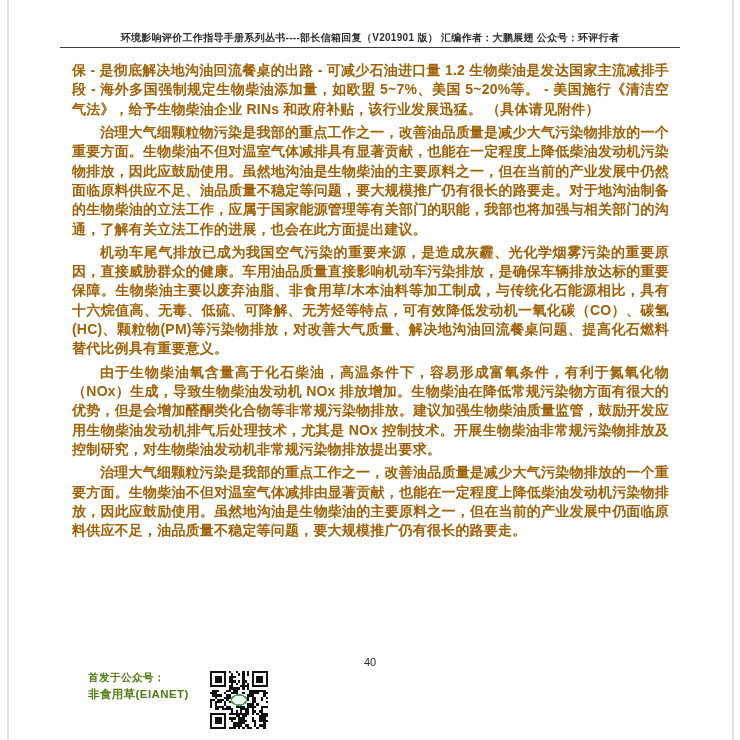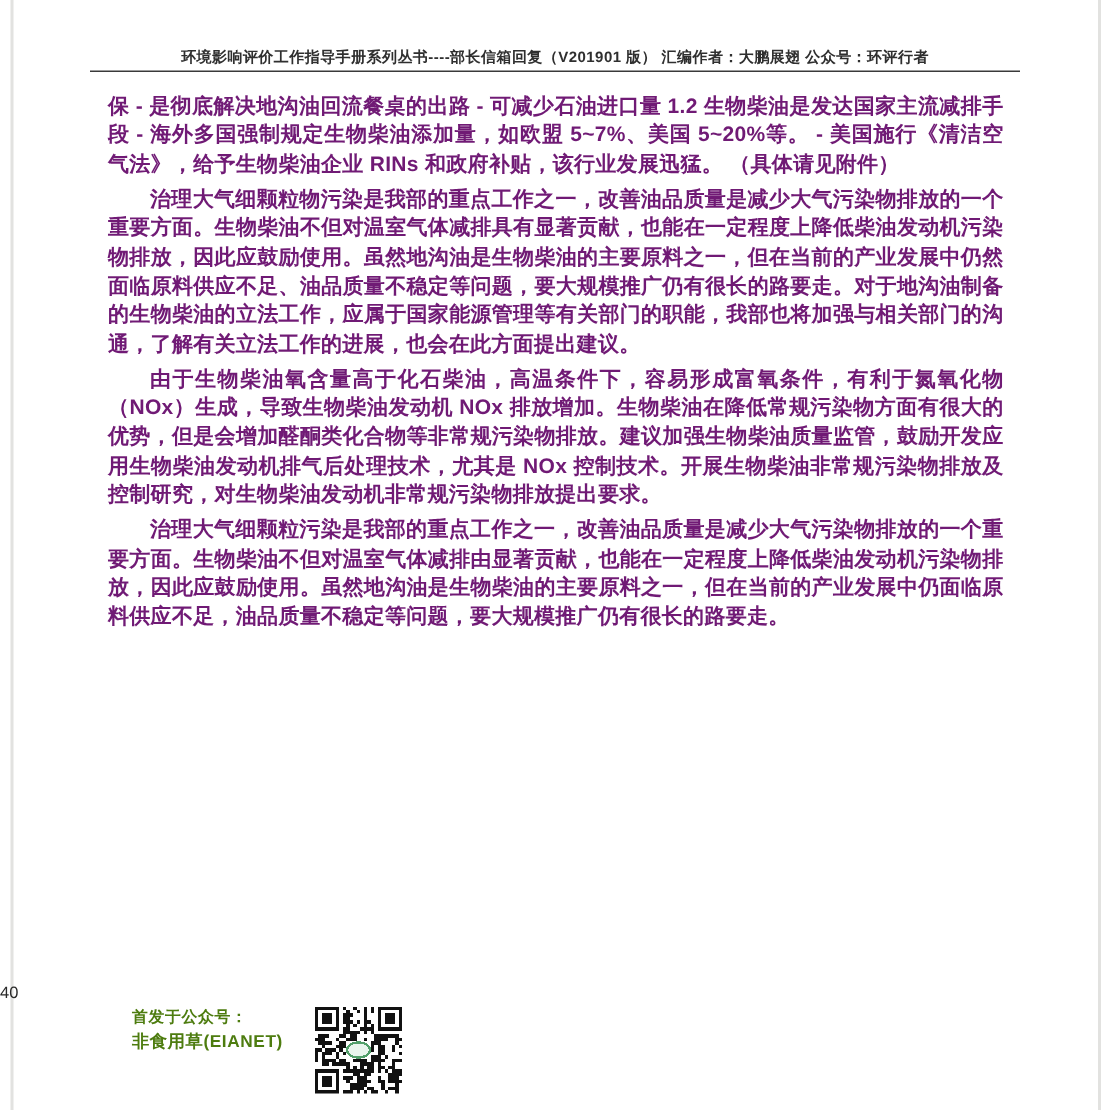--- a/index.html
+++ b/index.html
@@ -20,28 +20,28 @@
     text-align:center;font-size:10px;font-weight:bold;color:#2f2f2f;
     letter-spacing:0.3px;white-space:nowrap;
   }
   .header-rule{
     position:absolute;top:47px;left:60px;right:60px;height:0;
     border:none;border-top:1.6px solid #3a3a3a;margin:0;
   }
 
   .content{
     position:absolute;top:61px;left:72px;width:597px;
-    font-size:14px;font-weight:bold;color:#701a75;
+    font-size:14px;font-weight:bold;color:#a16207;
     line-height:1.38;letter-spacing:0.2px;
   }
   .para{margin:0 0 4px 0;text-align:justify;text-justify:inter-ideograph;}
   .para.indent{text-indent:2em;}
 
   .page-number{
-    position:absolute;top:656px;left:0;right:0;text-align:left;
+    position:absolute;top:656px;left:0;right:0;text-align:center;
     font-size:11px;font-weight:normal;color:#2a2a2a;
   }
 
   .footer-left{position:absolute;left:88px;top:671px;color:#4d7c0f;}
   .footer-left .l1{font-size:10.5px;font-weight:bold;letter-spacing:0.5px;}
   .footer-left .l2{font-size:11.5px;font-weight:bold;letter-spacing:0.4px;margin-top:2px;}
 
   .qr{position:absolute;left:210px;top:671px;width:58px;height:58px;}
 
   .footer-right{
@@ -57,20 +57,21 @@
   <div class="scan-edge right"></div>
 
   <div class="header">
     <span>环境影响评价工作指导手册系列丛书----部长信箱回复（V201901 版）  汇编作者：大鹏展翅 公众号：环评行者</span>
   </div>
   <hr class="header-rule">
 
   <div class="content" id="paragraphs">
       <p class="para">保 - 是彻底解决地沟油回流餐桌的出路 - 可减少石油进口量 1.2 生物柴油是发达国家主流减排手段 - 海外多国强制规定生物柴油添加量，如欧盟 5~7%、美国 5~20%等。 - 美国施行《清洁空气法》，给予生物柴油企业 RINs 和政府补贴，该行业发展迅猛。 （具体请见附件）</p>
       <p class="para indent">治理大气细颗粒物污染是我部的重点工作之一，改善油品质量是减少大气污染物排放的一个重要方面。生物柴油不但对温室气体减排具有显著贡献，也能在一定程度上降低柴油发动机污染物排放，因此应鼓励使用。虽然地沟油是生物柴油的主要原料之一，但在当前的产业发展中仍然面临原料供应不足、油品质量不稳定等问题，要大规模推广仍有很长的路要走。对于地沟油制备的生物柴油的立法工作，应属于国家能源管理等有关部门的职能，我部也将加强与相关部门的沟通，了解有关立法工作的进展，也会在此方面提出建议。</p>
+      <p class="para indent">机动车尾气排放已成为我国空气污染的重要来源，是造成灰霾、光化学烟雾污染的重要原因，直接威胁群众的健康。车用油品质量直接影响机动车污染排放，是确保车辆排放达标的重要保障。生物柴油主要以废弃油脂、非食用草/木本油料等加工制成，与传统化石能源相比，具有十六烷值高、无毒、低硫、可降解、无芳烃等特点，可有效降低发动机一氧化碳（CO）、碳氢(HC)、颗粒物(PM)等污染物排放，对改善大气质量、解决地沟油回流餐桌问题、提高化石燃料替代比例具有重要意义。</p>
       <p class="para indent">由于生物柴油氧含量高于化石柴油，高温条件下，容易形成富氧条件，有利于氮氧化物（NOx）生成，导致生物柴油发动机 NOx 排放增加。生物柴油在降低常规污染物方面有很大的优势，但是会增加醛酮类化合物等非常规污染物排放。建议加强生物柴油质量监管，鼓励开发应用生物柴油发动机排气后处理技术，尤其是 NOx 控制技术。开展生物柴油非常规污染物排放及控制研究，对生物柴油发动机非常规污染物排放提出要求。</p>
       <p class="para indent">治理大气细颗粒污染是我部的重点工作之一，改善油品质量是减少大气污染物排放的一个重要方面。生物柴油不但对温室气体减排由显著贡献，也能在一定程度上降低柴油发动机污染物排放，因此应鼓励使用。虽然地沟油是生物柴油的主要原料之一，但在当前的产业发展中仍面临原料供应不足，油品质量不稳定等问题，要大规模推广仍有很长的路要走。</p>
     </div>
 
   <div class="page-number">40</div>
 
   <div class="footer-left">
     <div class="l1">首发于公众号：</div>
     <div class="l2">非食用草(EIANET)</div>
   </div>

